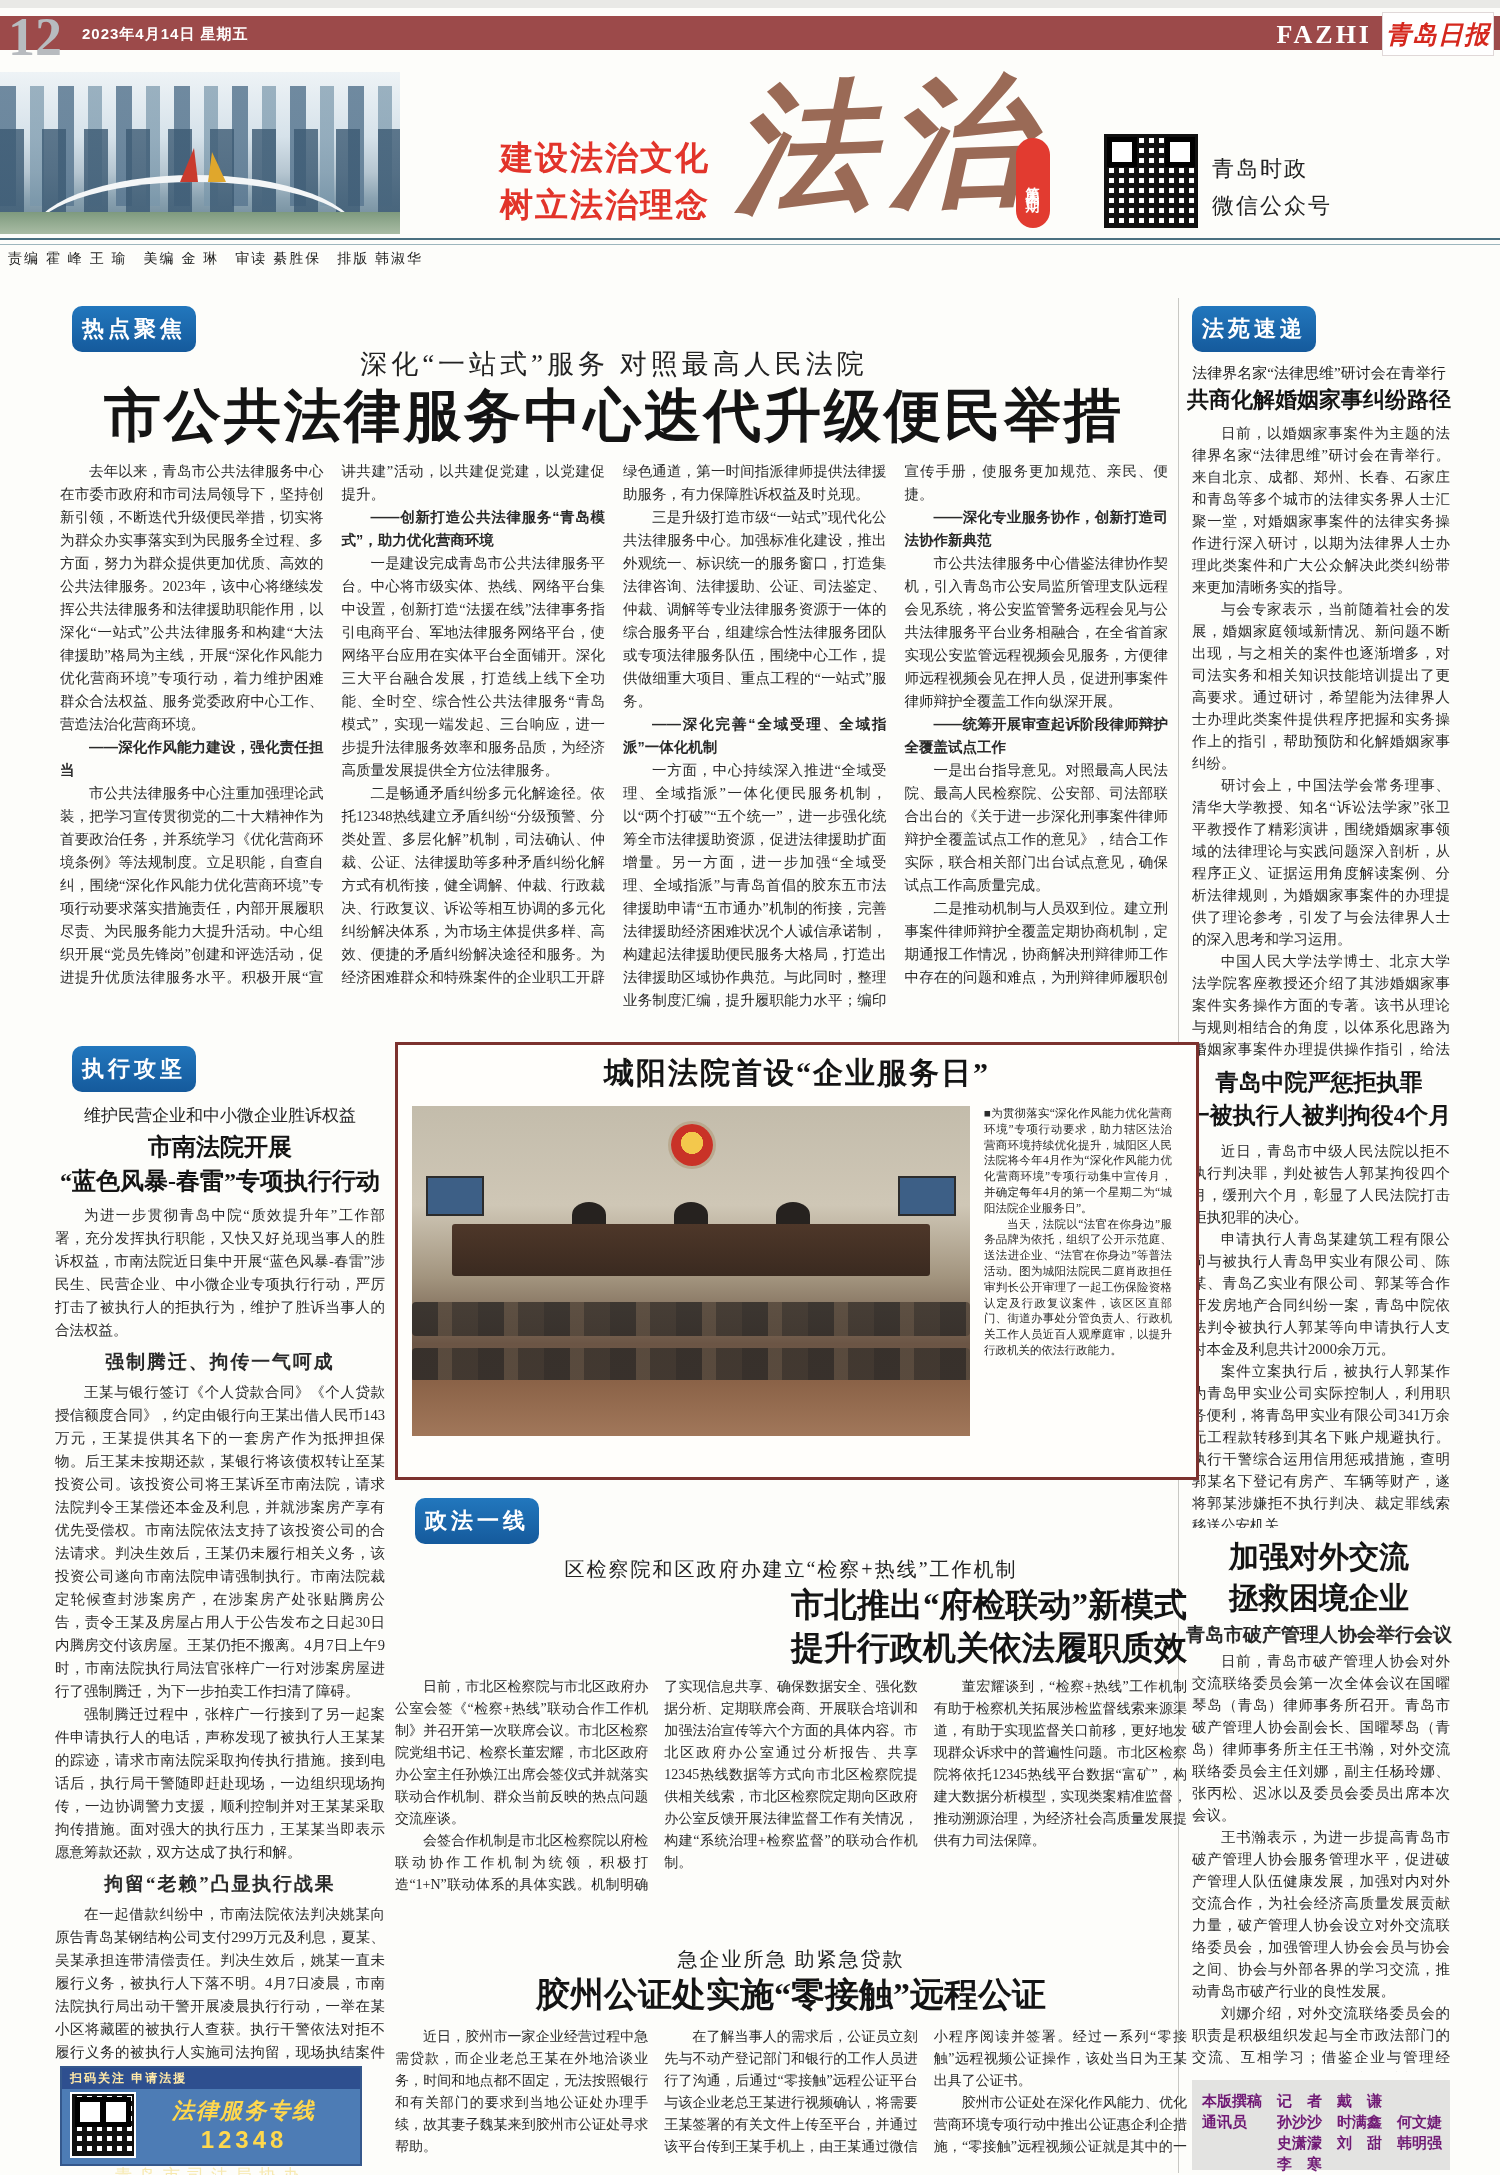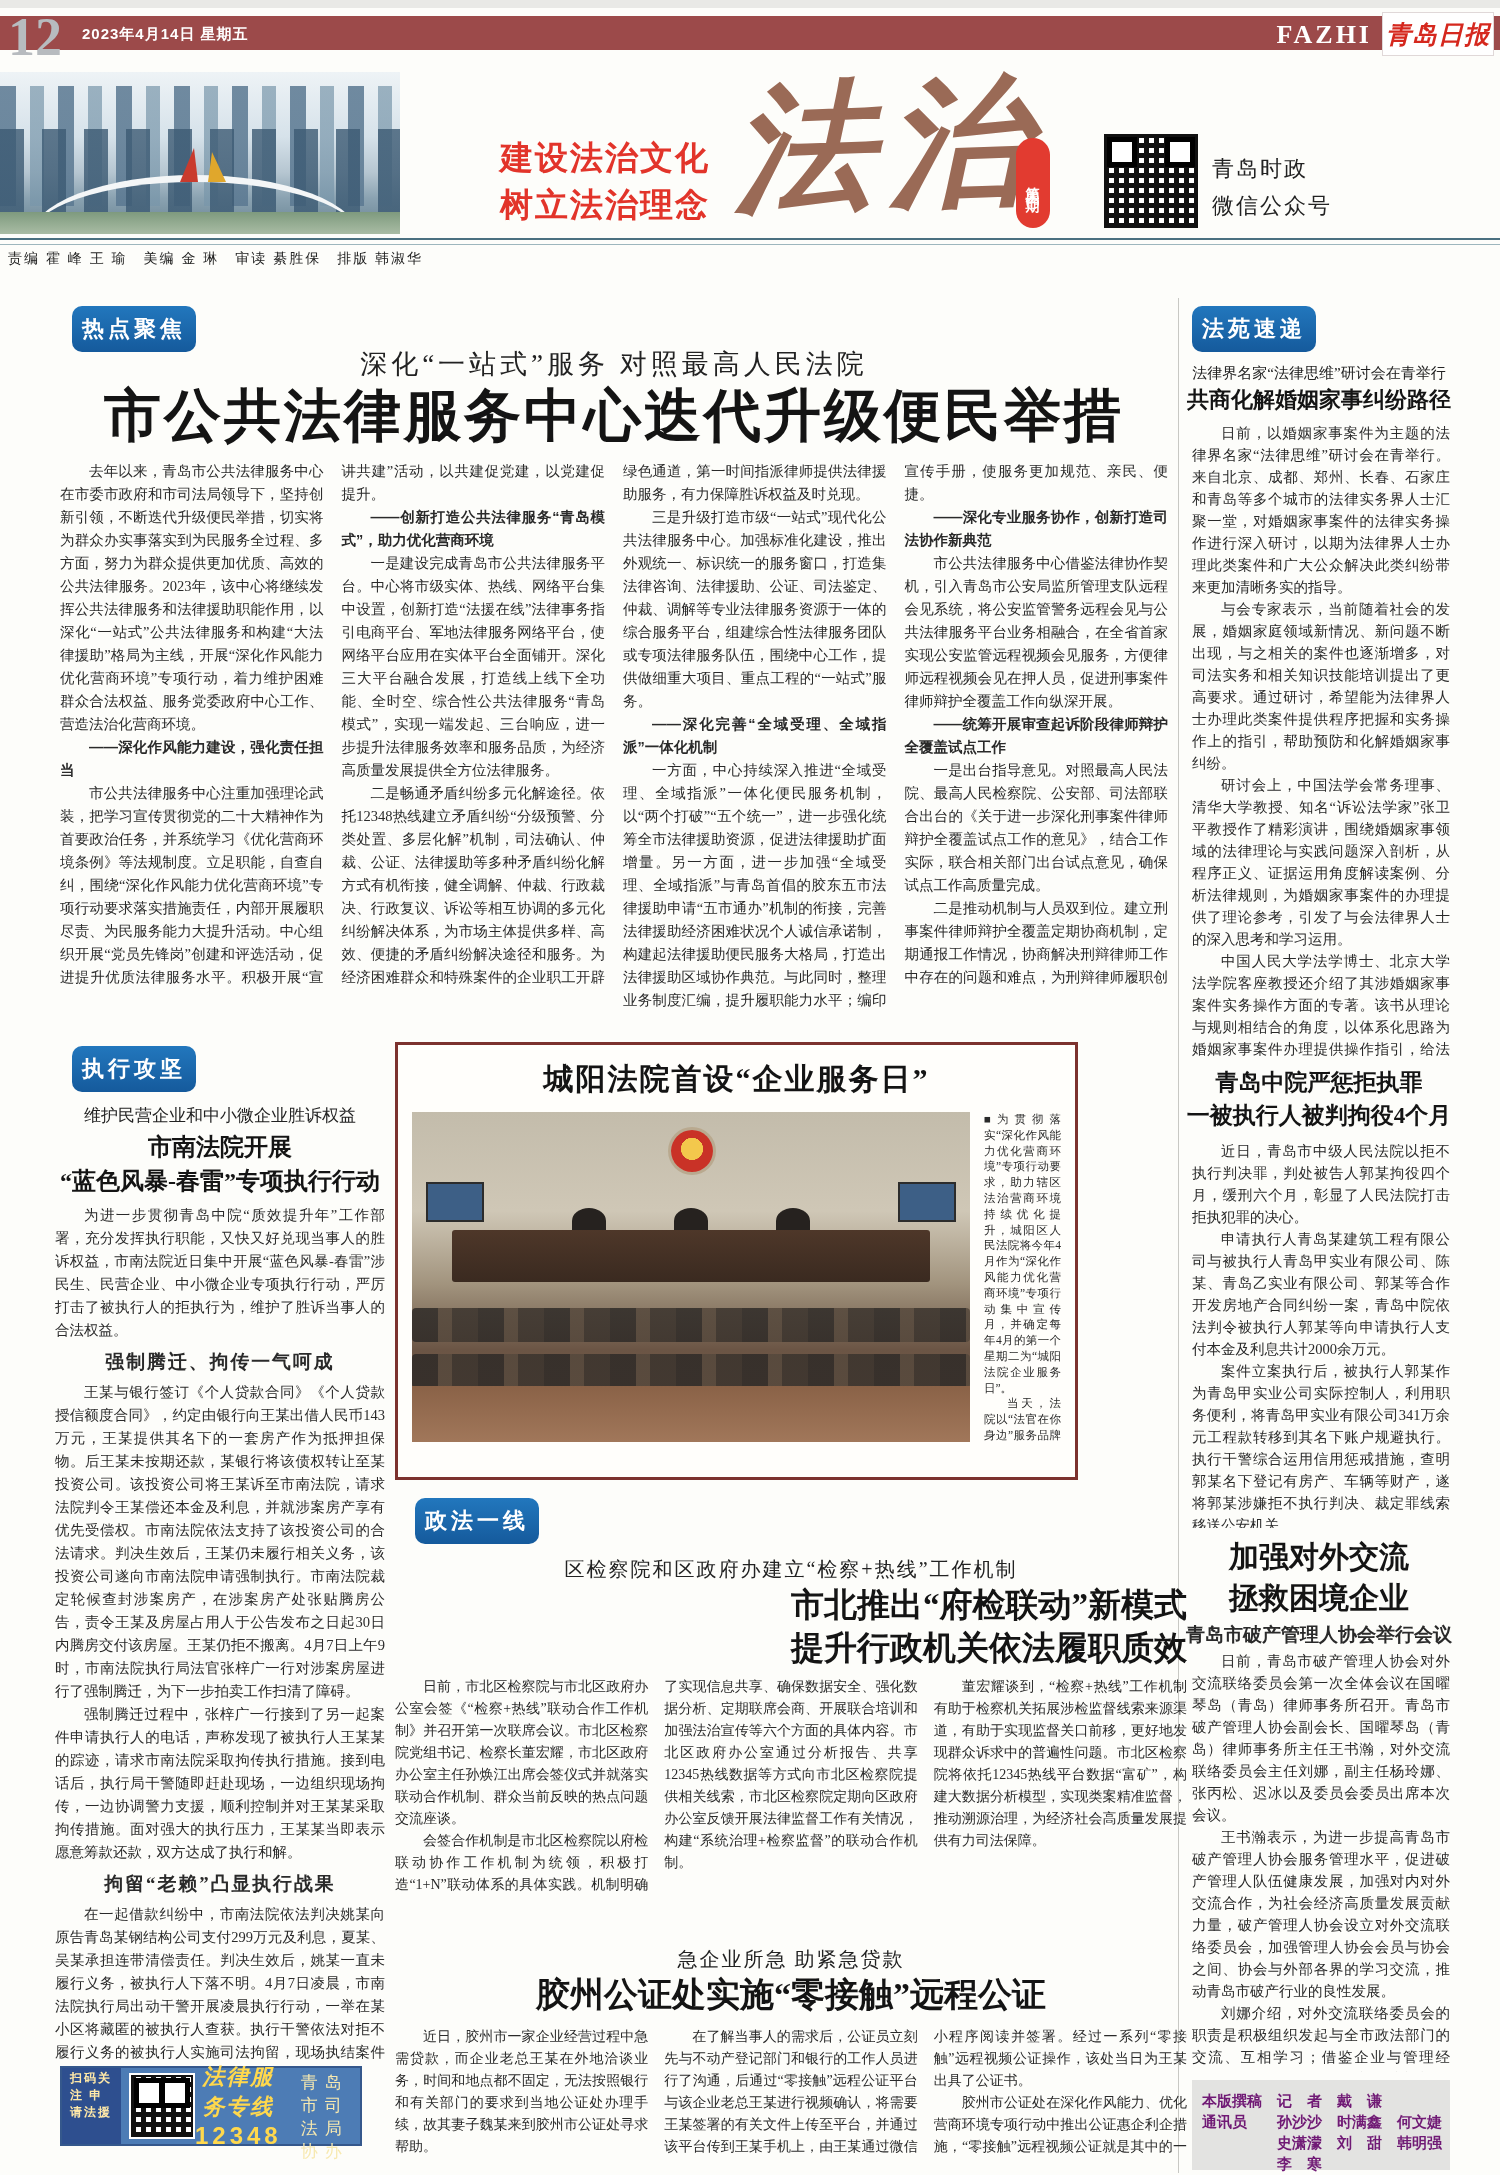--- a/index.html
+++ b/index.html
@@ -59,31 +59,31 @@
   .r-body2{top:1132px;left:1192px;width:258px;height:388px;font-size:14.5px;line-height:22px;overflow:hidden;}
   .r-head3{top:1528px;left:1186px;width:266px;font-size:30px;line-height:41px;}
   .r-sub3{top:1614px;left:1186px;width:266px;text-align:center;font-weight:bold;font-size:19px;}
   .r-body3{top:1642px;left:1192px;width:258px;height:422px;font-size:14.5px;line-height:22px;overflow:hidden;}
   .credits{top:2072px;left:1192px;width:258px;height:90px;background:#e3e3e1;padding:10px 10px;box-sizing:border-box;}
   .credits p{margin:1px 0;text-indent:0;font:bold 15px/20px "Liberation Sans",sans-serif;white-space:pre;color:#701a75;}
   
   .l-kicker{top:1096px;left:55px;width:330px;font-size:17px;}
   .l-head{top:1122px;left:48px;width:344px;font-size:24px;line-height:34px;}
   .l-body{top:1196px;left:55px;width:330px;height:856px;font-size:14.5px;line-height:23px;overflow:hidden;}
-  .adbox{top:2058px;left:60px;width:302px;height:80px;background:#4d7cb5;border:2px solid #35588c;box-sizing:border-box;display:flex;flex-direction:row;}
+  .adbox{top:2058px;left:60px;width:302px;height:100px;background:#4d7cb5;border:2px solid #35588c;box-sizing:border-box;display:flex;flex-direction:column;}
   .ad-top{background:#2e4f8f;color:#ffe9a8;font:bold 12px "Liberation Sans",sans-serif;letter-spacing:2px;padding:2px 8px;}
   .ad-mid{flex:1;display:flex;align-items:center;padding:3px 8px;}
   .ad-qr{width:62px;height:62px;background-color:#fff;border:2px solid #fff;}
   .ad-txt{flex:1;text-align:center;}
   .ad-title{color:#ffd84d;font:bold italic 22px "Liberation Serif",serif;letter-spacing:2px;}
   .ad-num{color:#ffd84d;font:bold 24px "Liberation Sans",sans-serif;letter-spacing:4px;}
   .ad-strip{height:7px;background:#fff;}
   .ad-foot{color:#f7e9b0;text-align:center;font:17px "Liberation Serif",serif;letter-spacing:7px;padding:3px 0;}
   
-  .boxart{top:1034px;left:395px;width:683px;height:438px;border:3px solid #7c322e;box-sizing:border-box;padding:8px 14px;background:#fffefb;}
+  .boxart{top:1034px;left:395px;width:804px;height:438px;border:3px solid #7c322e;box-sizing:border-box;padding:2px 14px;background:#fffefb;}
   .box-head{font-size:30px;letter-spacing:2px;margin:6px 0 12px;}
   .box-flex{display:flex;gap:14px;height:330px;}
   .photo{position:relative;width:558px;height:330px;overflow:hidden;flex:none;
      background:linear-gradient(180deg,#c3bcab 0%,#cfc7b6 30%,#a2947e 52%,#6b5545 72%,#7e5d48 100%);}
   .photo .emblem{position:absolute;top:18px;left:259px;width:42px;height:42px;border-radius:50%;
      background:radial-gradient(circle at 50% 45%,#f3c84c 0 35%,#c93227 36% 100%);box-shadow:0 0 0 3px #b9a98f;}
   .photo .bench{position:absolute;top:118px;left:40px;width:478px;height:52px;background:linear-gradient(180deg,#4e3729,#3a2a20);border-radius:3px;}
   .photo .judge{position:absolute;top:96px;width:34px;height:26px;border-radius:50% 50% 0 0;background:#26221f;}
   .photo .screen{position:absolute;top:70px;width:54px;height:36px;background:#3d5f86;border:2px solid #2c2c2c;}
   .photo .row{position:absolute;left:0;right:0;height:34px;background:repeating-linear-gradient(90deg,#2e2a27 0 26px,#55483c 26px 40px,#3a332d 40px 66px);opacity:.85;border-radius:4px;}

